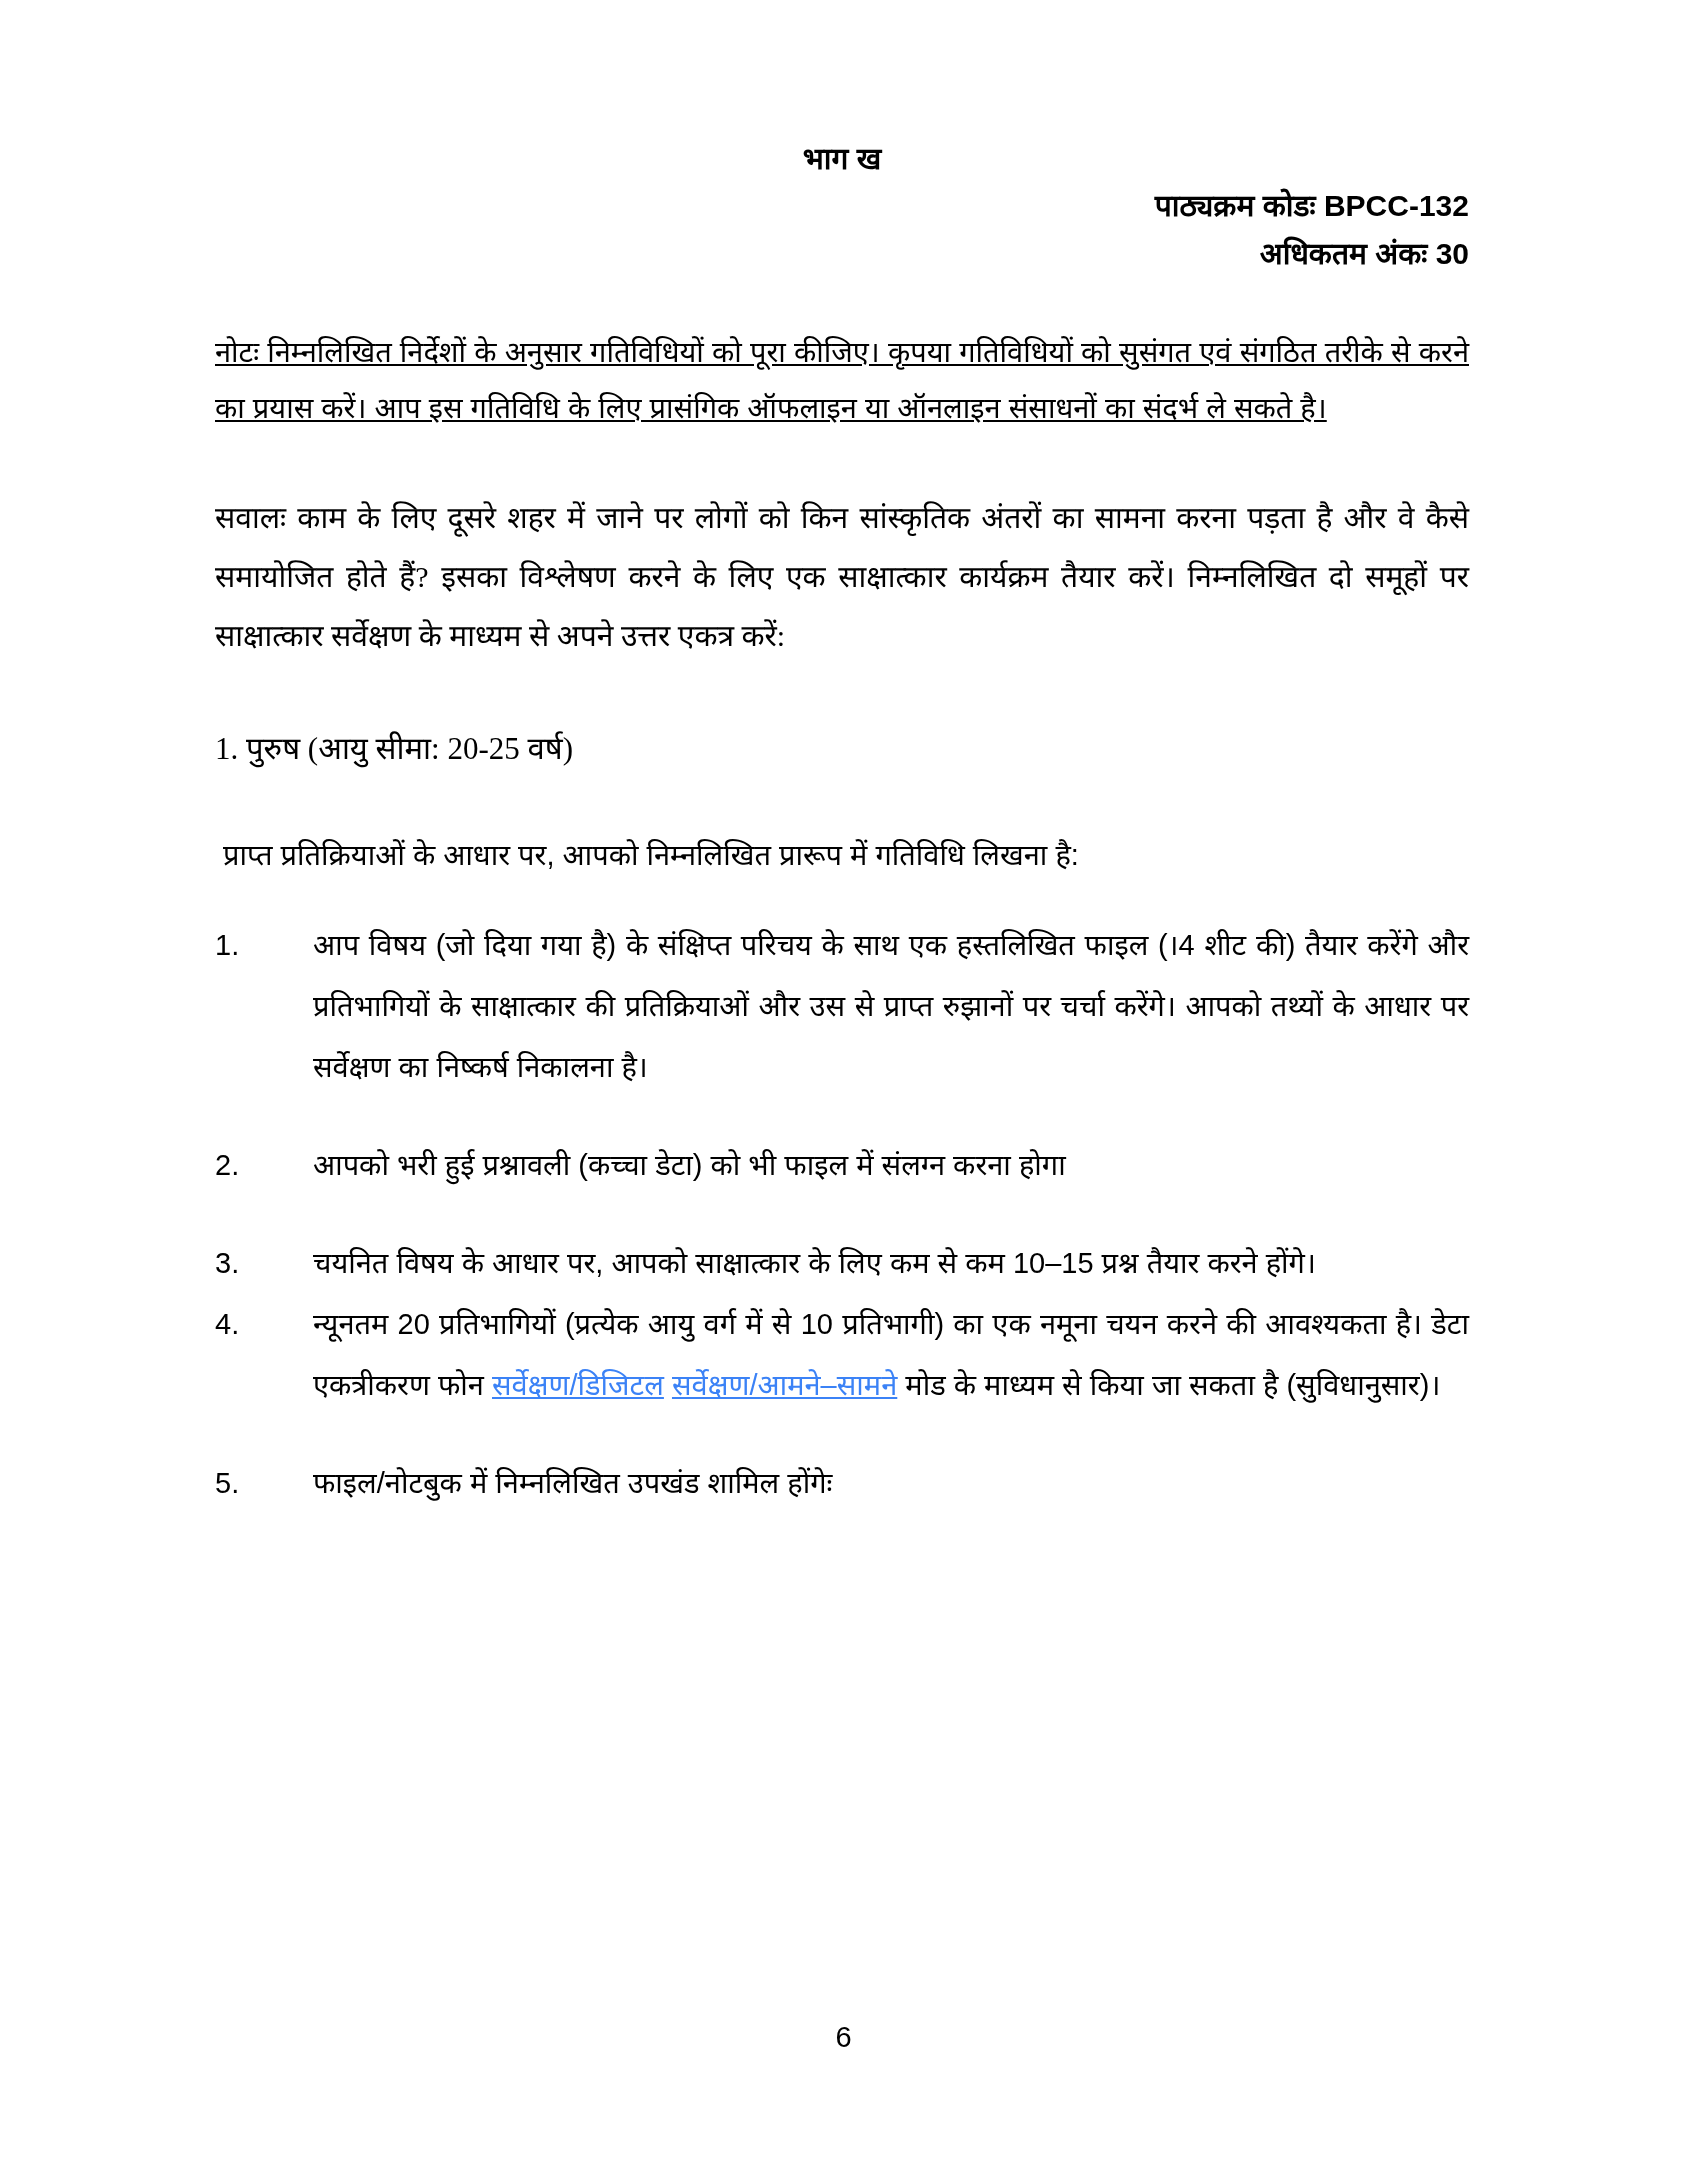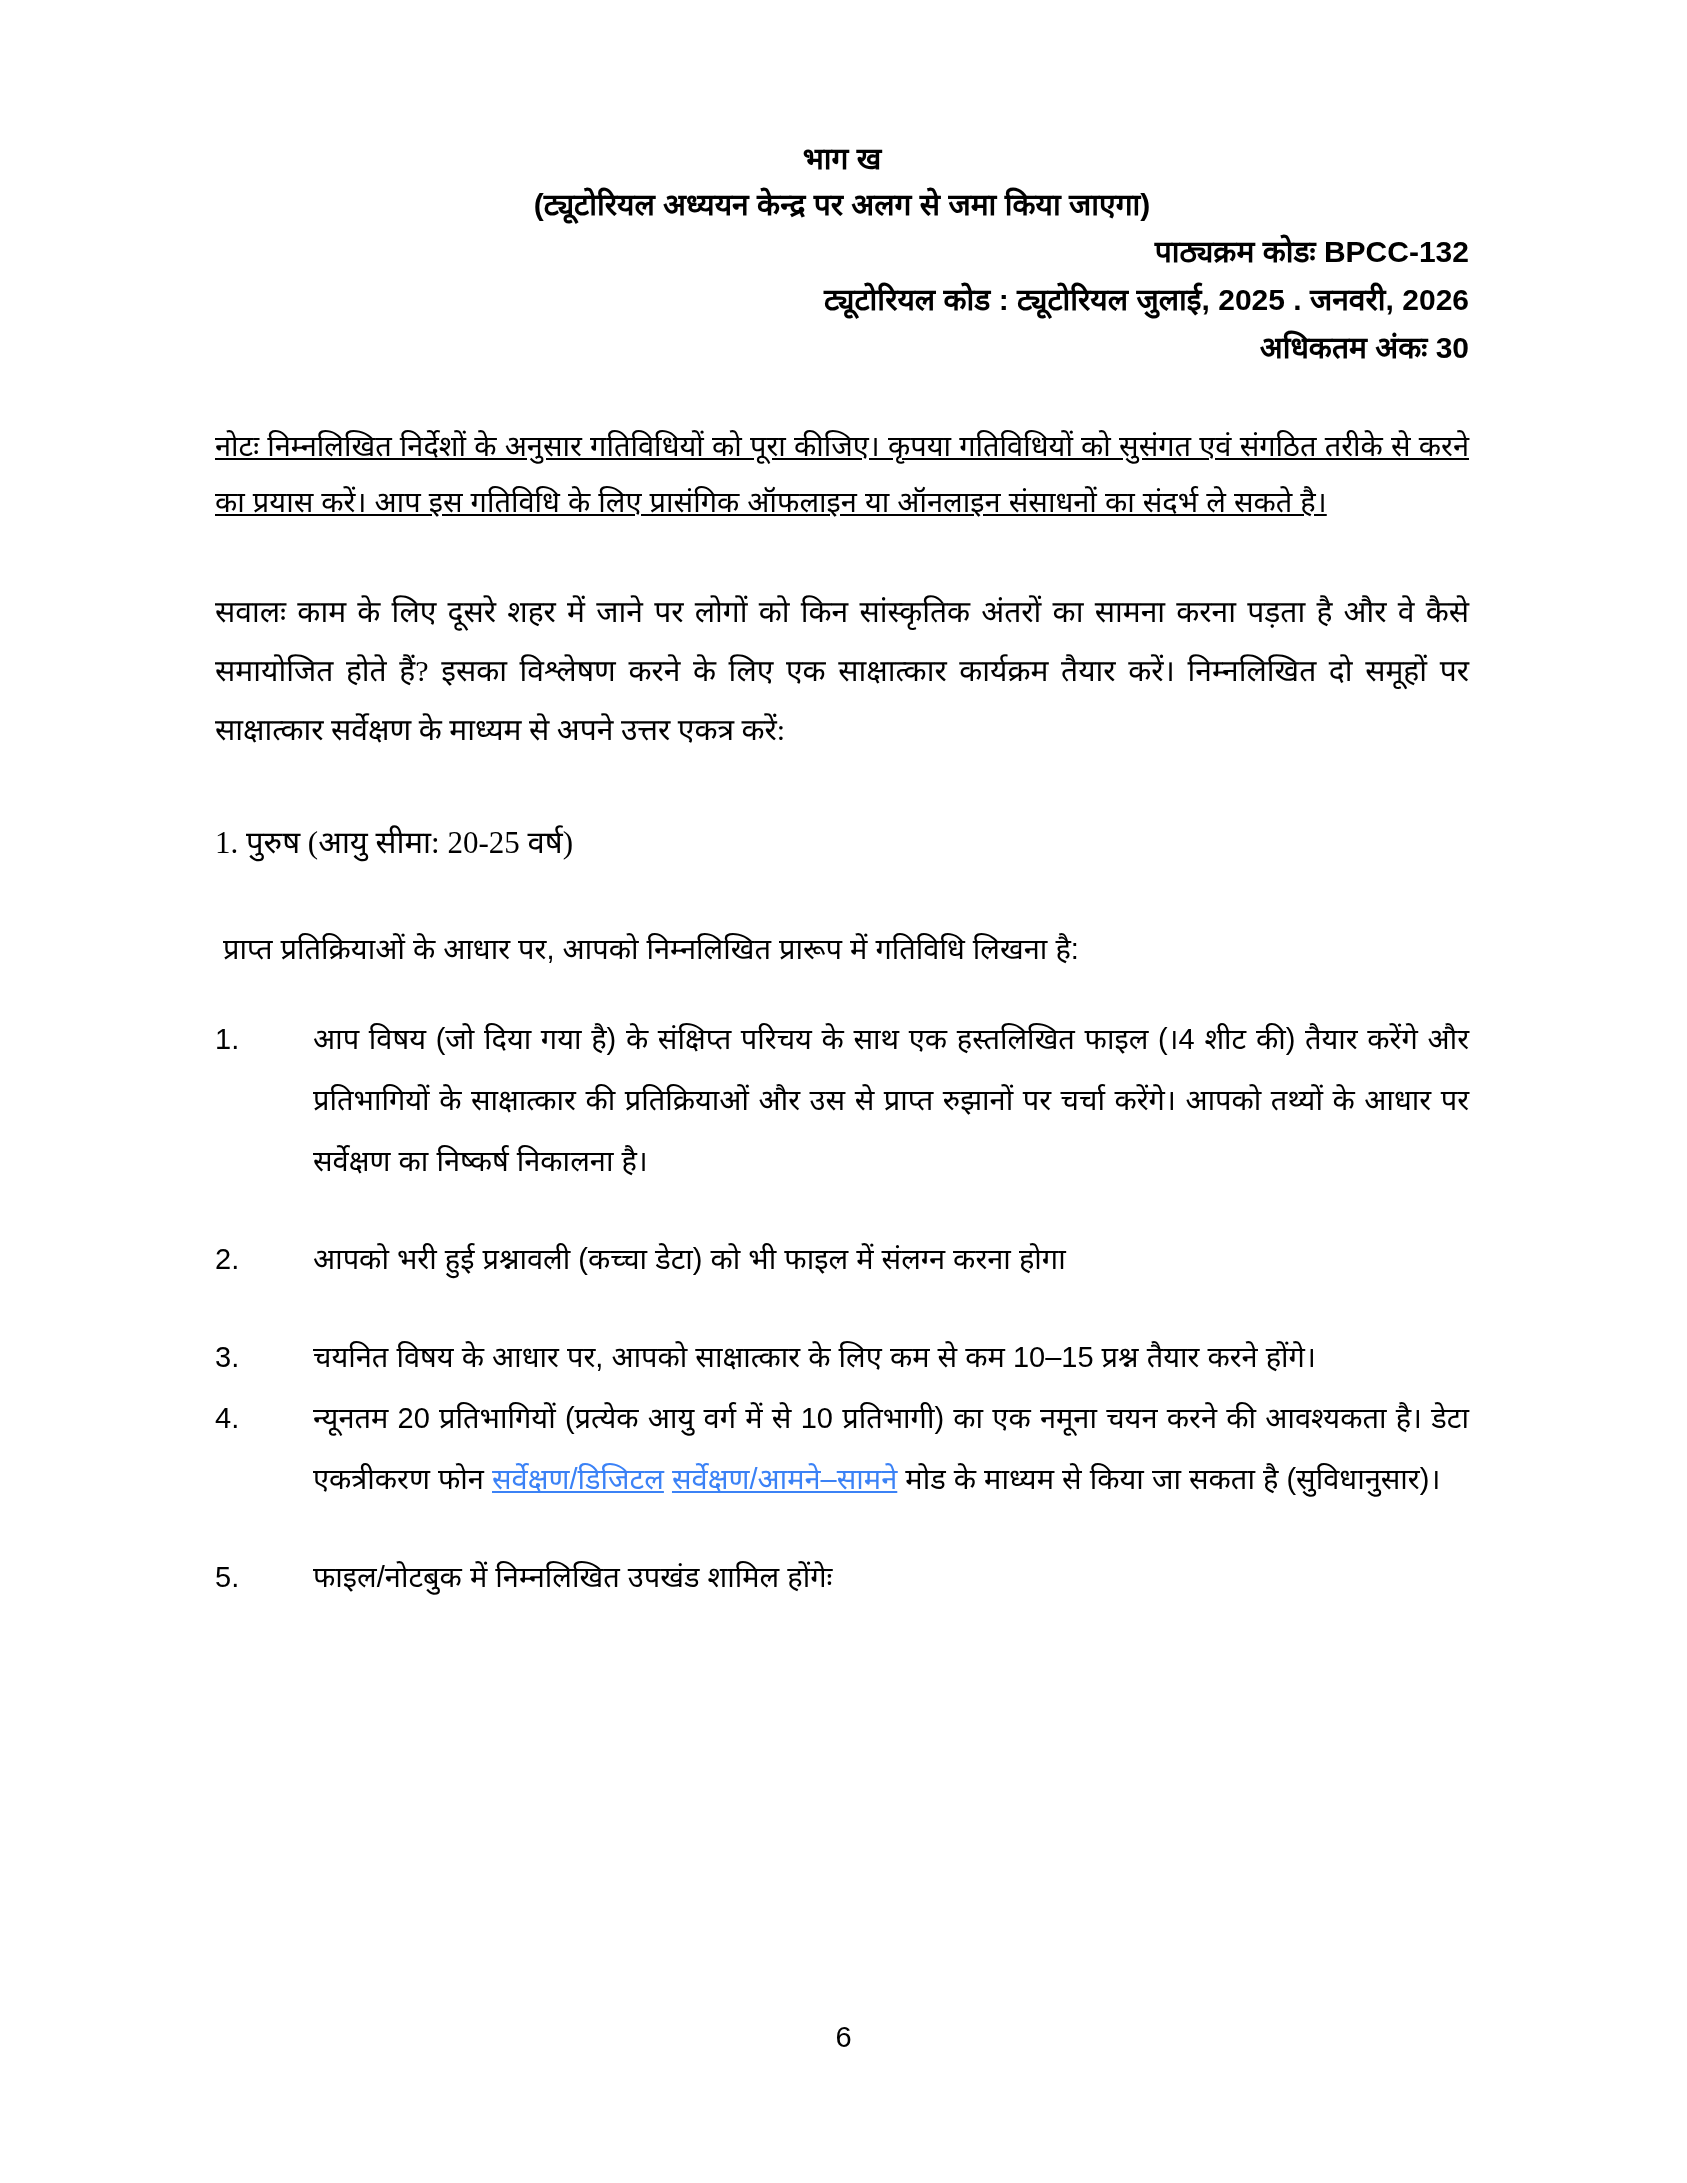--- a/index.html
+++ b/index.html
@@ -80,26 +80,24 @@
     font-size: 29px;
   }
 </style>
 </head>
 <body>
 
 <div class="page">
 
   <div class="doc-header">
     <div>भाग ख</div>
-    <div>(ट्यूटोरियल अध्ययन केन्द्र पर अलग से जमा किया जाएगा)</div>
   </div>
 
   <div class="course-info">
     <div>पाठ्यक्रम कोडः BPCC-132</div>
-    <div>ट्यूटोरियल कोड : ट्यूटोरियल  जुलाई, 2025 . जनवरी, 2026</div>
     <div>अधिकतम अंकः 30</div>
   </div>
 
   <div class="note-para">नोटः निम्नलिखित निर्देशों के अनुसार गतिविधियों को पूरा कीजिए। कृपया गतिविधियों को सुसंगत एवं संगठित तरीके से करने का प्रयास करें। आप इस गतिविधि के लिए प्रासंगिक ऑफलाइन या ऑनलाइन संसाधनों का संदर्भ ले सकते है।</div>
 
   <div class="question-para">सवालः काम के लिए दूसरे शहर में जाने पर लोगों को किन सांस्कृतिक अंतरों का सामना करना पड़ता है और वे कैसे समायोजित होते हैं? इसका विश्लेषण करने के लिए एक साक्षात्कार कार्यक्रम तैयार करें। निम्नलिखित दो समूहों पर साक्षात्कार सर्वेक्षण के माध्यम से अपने उत्तर एकत्र करें:</div>
 
   <div class="group-line">1. पुरुष (आयु सीमा: 20-25 वर्ष)</div>
 
   <div class="format-intro">प्राप्त प्रतिक्रियाओं के आधार पर, आपको निम्नलिखित प्रारूप में गतिविधि लिखना है:</div>

